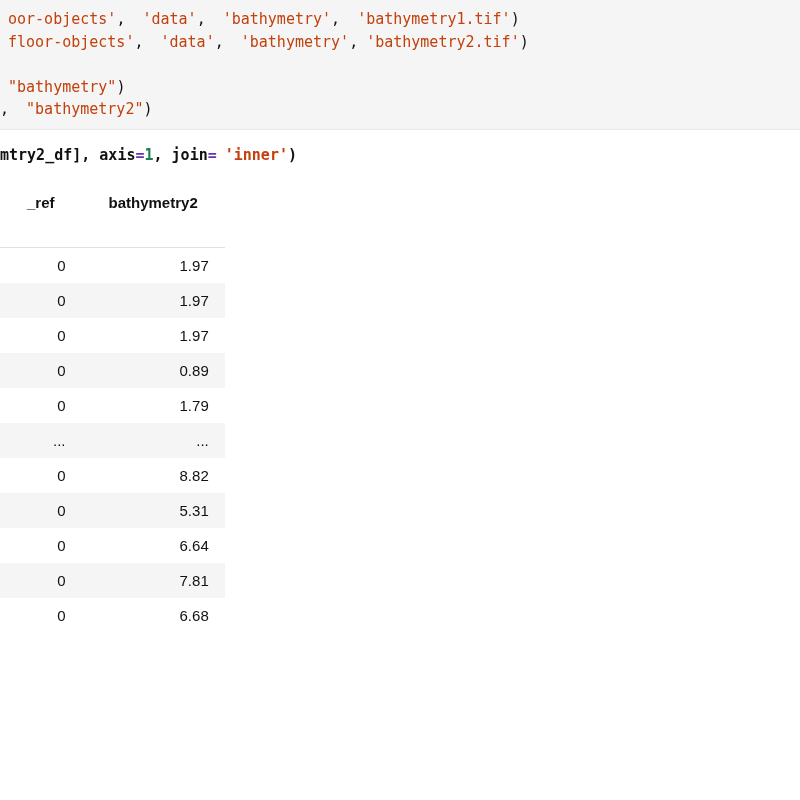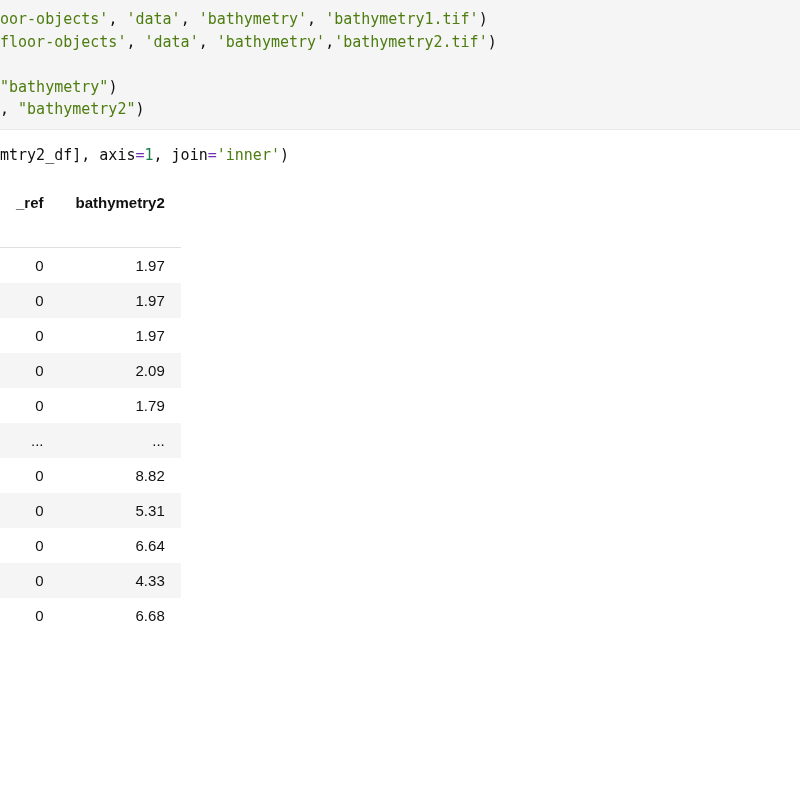--- a/index.html
+++ b/index.html
@@ -22,37 +22,38 @@
     line-height: 1.5;
     white-space: pre;
     overflow: hidden;
     border-bottom: 1px solid #e8e8e8;
   }
   .code-cell.second {
     background: #fff;
     border-bottom: none;
     padding-top: 14px;
     padding-bottom: 14px;
+    font-weight: bold;
   }
-  .code-cell .tk-str { color: #4d7c0f; }
+  .code-cell .tk-str { color: #c2410c; padding-left: 8px; }
   .code-cell .tk-num { color: #1c7d4d; }
   .code-cell .tk-op  { color: #6a31b5; }
   .code-cell .tk-id  { color: #111; }
   .output {
     padding: 4px 0 0 0;
   }
   table.df {
     border-collapse: collapse;
     font-size: 15px;
     color: #111;
   }
   table.df th {
     font-weight: 700;
     text-align: right;
-    padding: 10px 16px;
+    padding: 10px 27px;
     border-bottom: 1px solid #fff;
   }
   table.df thead tr.spacer th {
     height: 26px;
     border-bottom: 1px solid #e0e0e0;
     padding: 0;
   }
   table.df td {
     text-align: right;
     padding: 9px 16px;
@@ -95,21 +96,21 @@
       <tr>
           <td>0</td>
           <td>1.97</td>
         </tr>
       <tr>
           <td>0</td>
           <td>1.97</td>
         </tr>
       <tr>
           <td>0</td>
-          <td>2.09</td>
+          <td>0.89</td>
         </tr>
       <tr>
           <td>0</td>
           <td>1.79</td>
         </tr>
       <tr>
           <td>...</td>
           <td>...</td>
         </tr>
       <tr>
@@ -119,21 +120,21 @@
       <tr>
           <td>0</td>
           <td>5.31</td>
         </tr>
       <tr>
           <td>0</td>
           <td>6.64</td>
         </tr>
       <tr>
           <td>0</td>
-          <td>4.33</td>
+          <td>7.81</td>
         </tr>
       <tr>
           <td>0</td>
           <td>6.68</td>
         </tr>
     </tbody>
   </table>
 </div>
 
 </body></html>

